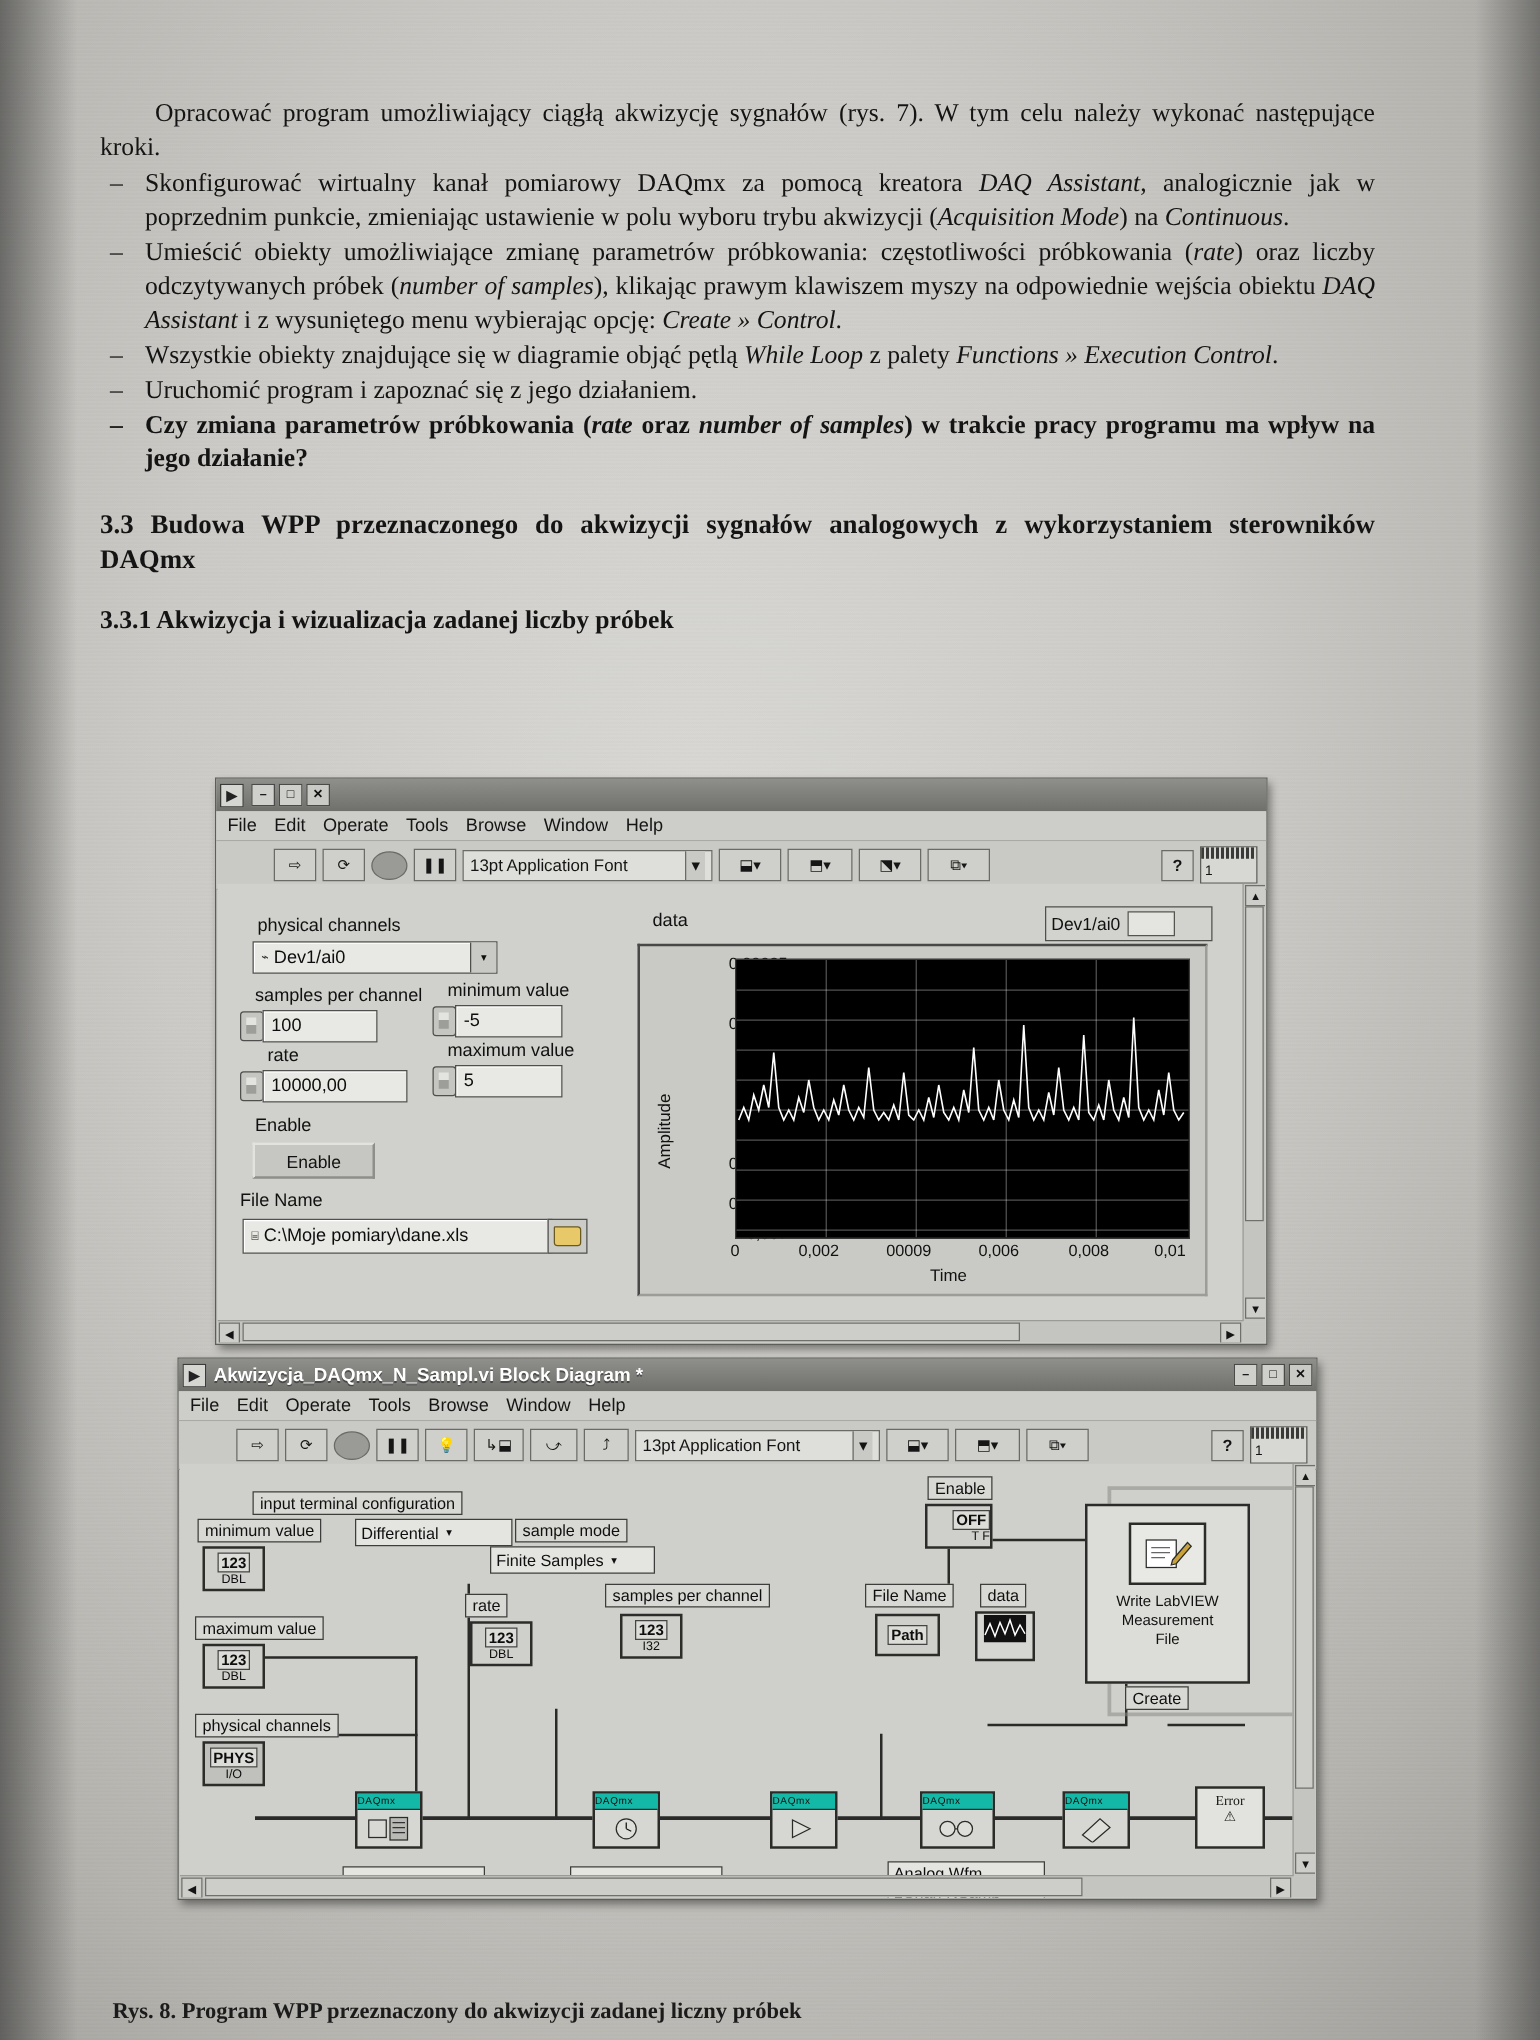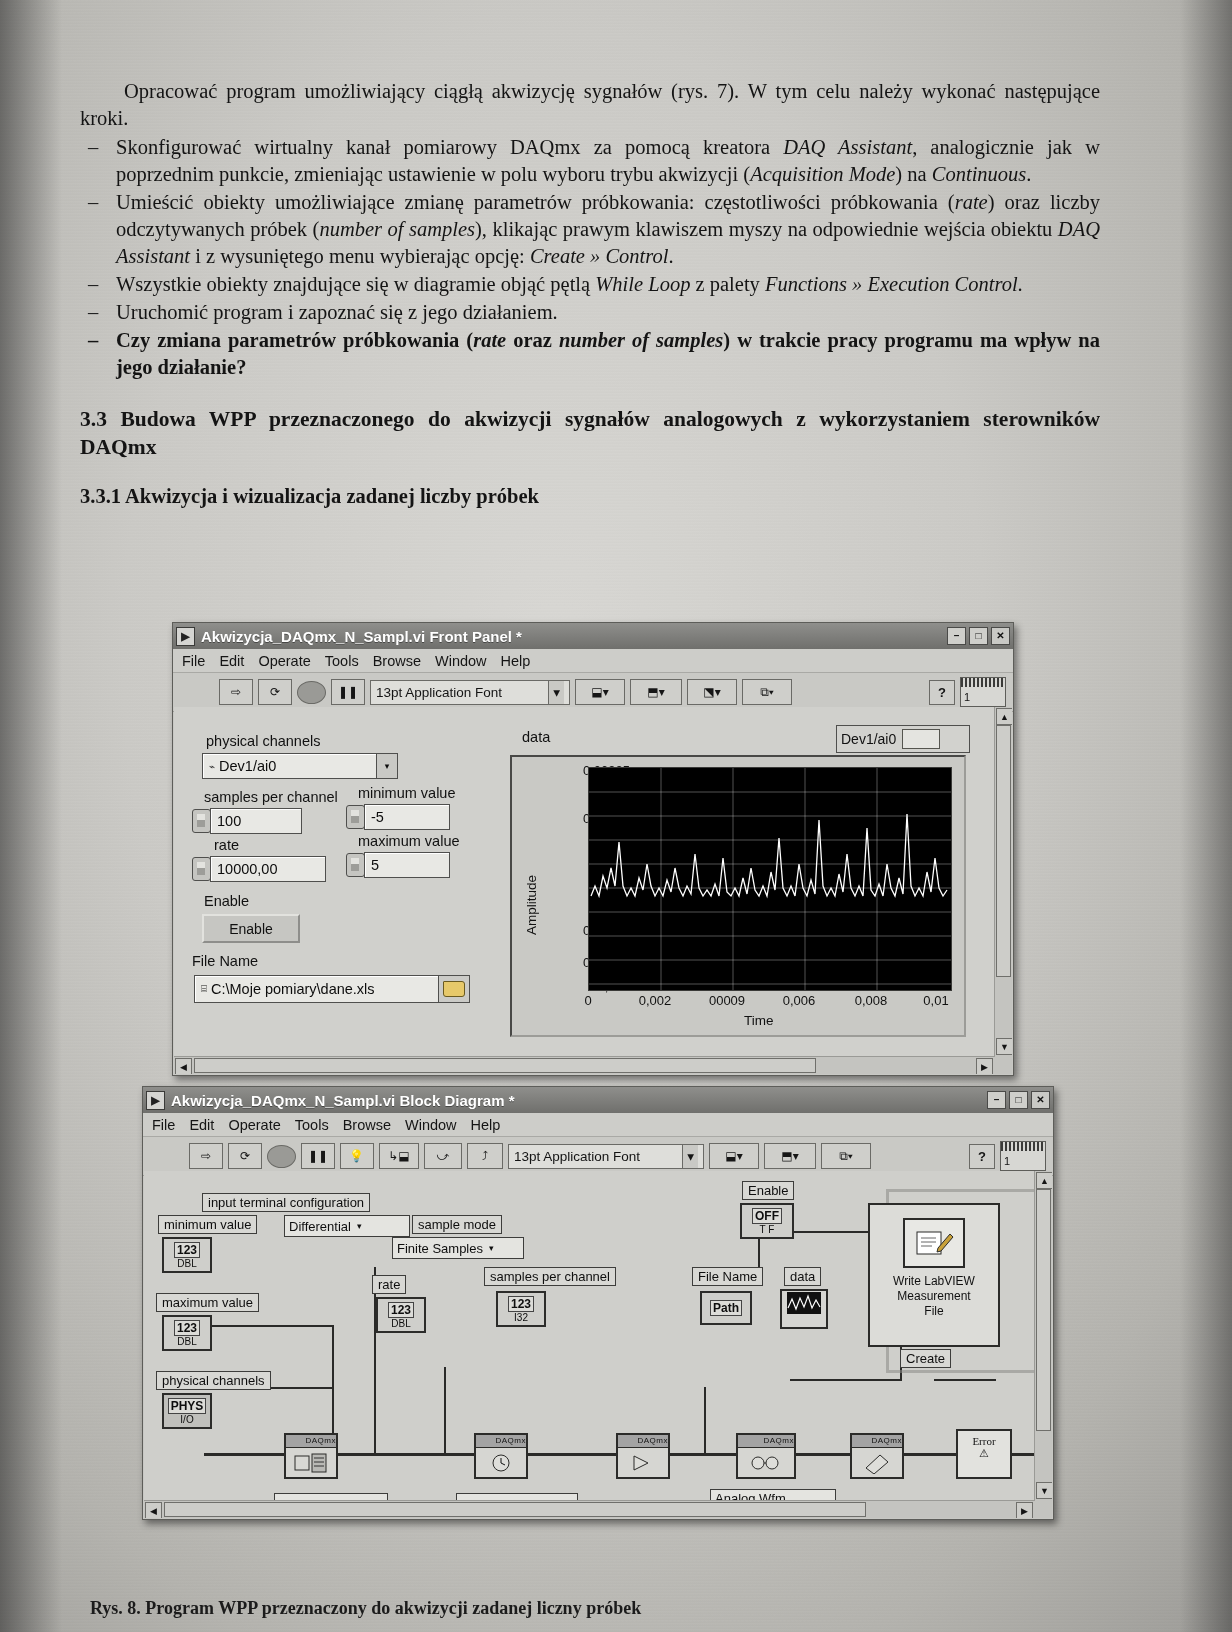--- a/index.html
+++ b/index.html
@@ -164,22 +164,22 @@
   .bd-enum .dd{margin-left:6px;font-size:9px;}
   .term{
     position:absolute;background:#cfcfcb;border:2px solid #2c2c2a;
     display:flex;flex-direction:column;align-items:center;justify-content:center;
     font-family:"Liberation Sans",sans-serif;font-size:10px;color:#0e0e0e;
   }
   .term .big{font-size:12px;font-weight:bold;background:#dcdcd8;border:1px solid #444;padding:0 2px;}
   .node{
     position:absolute;background:#d6d6d2;border:2px solid #2b2b29;
   }
-  .node .hdr{height:12px;background:#a3a3a3;border-bottom:1px solid #2b2b29;
-    font-family:"Liberation Sans",sans-serif;font-size:8px;text-align:right;color:#111;line-height:12px;letter-spacing:.5px;}
+  .node .hdr{height:12px;background:#14b8a6;border-bottom:1px solid #2b2b29;
+    font-family:"Liberation Sans",sans-serif;font-size:8px;text-align:left;color:#111;line-height:12px;letter-spacing:.5px;}
   .node .body{display:flex;align-items:center;justify-content:center;height:calc(100% - 13px);}
   .wire{position:absolute;background:#2a2a28;}
   .loopborder{position:absolute;border:3px solid #4a4a46;}
 
   .whitebox{position:absolute;background:#e9e9e5;border:1px solid #3d3d3b;
     font-family:"Liberation Sans",sans-serif;font-size:13px;color:#111;
     display:flex;align-items:center;justify-content:center;text-align:center;line-height:15px;}
 </style>
 </head>
 <body>
@@ -203,21 +203,20 @@
 
     <h3 class="sec">3.3 Budowa WPP przeznaczonego do akwizycji sygnałów analogowych z wykorzystaniem sterowników DAQmx</h3>
 
     <h4 class="subsec">3.3.1 Akwizycja i wizualizacja zadanej liczby próbek</h4>
 
   </div>
 
   <div class="lvwin" style="left:172px;top:622px;width:840px;height:452px;">
     <div class="titlebar">
       <div class="ticon">▶</div>
-      <div class="ttext">Akwizycja_DAQmx_N_Sampl.vi Front Panel *</div>
       <div class="winbtns">
         <div class="winbtn">–</div>
         <div class="winbtn">□</div>
         <div class="winbtn close">✕</div>
       </div>
     </div>
 
     <div class="menubar">
       <span>File</span>
       <span>Edit</span>
@@ -481,21 +480,21 @@
       <div class="node" style="left:636px;top:118px;width:44px;height:36px;">
         <div class="body">
           <svg width="34" height="22" viewBox="0 0 34 22">
             <rect x="0" y="0" width="34" height="22" fill="#111"></rect>
             <polyline points="1,16 5,7 9,17 13,6 17,15 21,4 25,16 29,8 33,15" fill="none" stroke="#fff" stroke-width="1.2"></polyline>
           </svg>
         </div>
       </div>
 
       <div class="bd-lbl" style="left:598px;top:10px;">Enable</div>
-      <div class="term" style="left:596px;top:32px;width:50px;height:32px;">
+      <div class="term" style="left:596px;top:32px;width:50px;height:32px;align-items:flex-end;">
         <span class="big">OFF</span>
         <span>T F</span>
       </div>
 
       <div class="node" style="left:724px;top:32px;width:128px;height:140px;background:#dcdcd8;">
         <div class="body" style="flex-direction:column;">
           <div style="width:58px;height:46px;background:#e8e8e4;border:2px solid #2b2b29;display:flex;align-items:center;justify-content:center;margin-bottom:6px;">
             <svg width="40" height="30" viewBox="0 0 40 30">
               <rect x="3" y="4" width="24" height="22" fill="#fff" stroke="#2b2b29"></rect>
               <line x1="7" y1="10" x2="22" y2="10" stroke="#666"></line>

